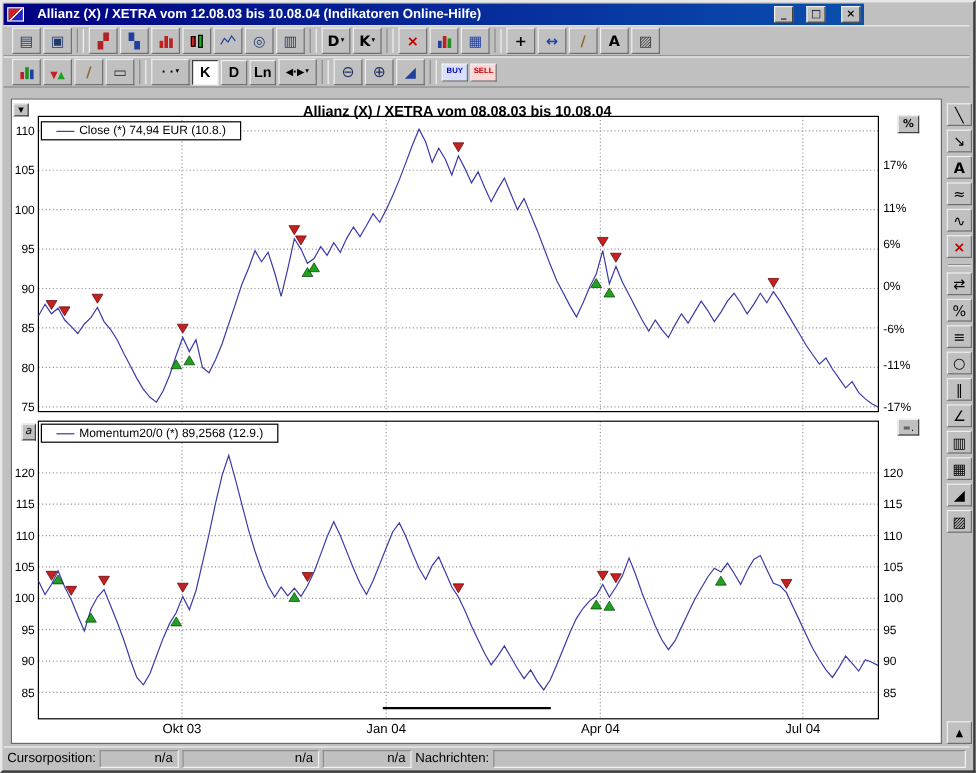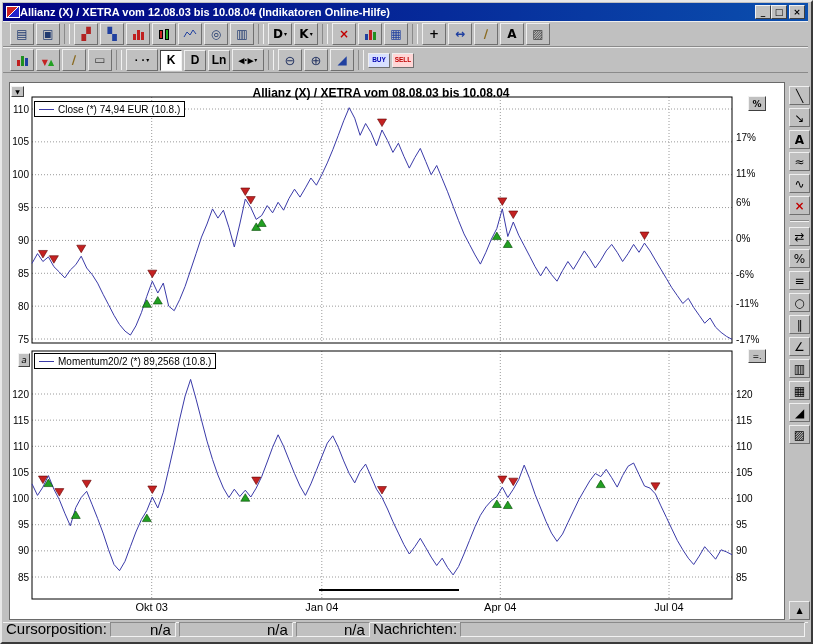--- a/index.html
+++ b/index.html
@@ -1,19 +1,19 @@
 <!DOCTYPE html>
 <html><head>
 <meta charset="utf-8">
 <style>
   *{box-sizing:border-box;margin:0;padding:0}
   html,body{width:813px;height:644px}
   body{position:relative;overflow:hidden;background:#c0c0c0;font-family:"Liberation Sans",sans-serif;color:#000}
   .window{position:absolute;inset:0;background:#c0c0c0;border:2px solid;border-color:#e8e8e8 #3a3a3a #3a3a3a #e8e8e8}
-  .titlebar{position:absolute;left:1px;top:1px;width:805px;height:18px;background:linear-gradient(90deg,#000082,#0b4fae);display:flex;align-items:center;gap:0;padding:4px 3px}
+  .titlebar{position:absolute;left:1px;top:1px;width:717px;height:18px;background:linear-gradient(90deg,#000082,#0b4fae);display:flex;align-items:center;gap:11px;padding:4px 3px}
   .appicon{width:14px;height:12px;border:1px solid #fff;background:linear-gradient(135deg,#c22 48%,#fff 48%,#fff 54%,#22c 54%)}
   .title-text{flex:1;color:#fff;font-size:11px;font-weight:bold;white-space:nowrap;overflow:hidden}
   .winbtn{width:16px;height:14px;background:#c0c0c0;border:1px solid;border-color:#f2f2f2 #404040 #404040 #f2f2f2;font:bold 9px "DejaVu Sans",sans-serif;display:flex;align-items:center;justify-content:center}
   .winbtn.close{margin-left:2px}
   .tbar{position:absolute;left:1px;width:805px;height:26px;background:#c0c0c0;display:flex;align-items:center;padding-left:7px;gap:2px;border-top:1px solid #eee;border-bottom:1px solid #8a8a8a}
   #tbar1{top:19px}#tbar2{top:45px}
   .tb{width:24px;height:22px;background:#c0c0c0;border:1px solid;border-color:#efefef #6f6f6f #6f6f6f #efefef;display:flex;align-items:center;justify-content:center;gap:1px}
   .glyph{font-family:"DejaVu Sans","Liberation Sans",sans-serif;font-size:12px;line-height:1}
   .arr{font-family:"DejaVu Sans",sans-serif;font-size:6px;line-height:1}
   .lbl{font-size:11px;font-weight:bold;line-height:1}
@@ -27,33 +27,33 @@
   .pressed{border-color:#404040 #f2f2f2 #f2f2f2 #404040;background:#fff}
   .wide{width:32px}
   .mini{width:22px;height:15px}
   .mini .lbl{font-size:6.5px;letter-spacing:0}
   .mini.buy{background:#d8e0ff}.mini.buy .lbl{color:#0000b4}
   .mini.sell{background:#ffd6d6}.mini.sell .lbl{color:#c00000}
   .chartbox{position:absolute;left:7px;top:80px;width:776px;height:538px;background:#fff;border:1px solid #6a6a6a}
   .chartbox svg{position:absolute;left:0}
   #chart1{top:2px}#chart2{top:264px}
   .chart-title{position:absolute;left:20px;top:3px;width:702px;text-align:center;font-size:12px;font-weight:bold}
-  .legend{position:absolute;height:16px;background:#fff;border:1px solid #000;display:flex;align-items:center;gap:4px;padding:0 4px;font-size:10px;white-space:nowrap;z-index:3}
+  .legend{position:absolute;height:16px;background:#fff;border:1px solid #000;display:flex;align-items:center;gap:4px;padding:0 12px;font-size:10px;white-space:nowrap;z-index:3}
   #legend1{left:24px;top:18px}#legend2{left:24px;top:270px}
   .lswatch{width:15px;border-top:1px solid #3a3aa8}
   .panebtn{position:absolute;background:#c0c0c0;border:1px solid;border-color:#f2f2f2 #404040 #404040 #f2f2f2;display:flex;align-items:center;justify-content:center;font-family:"DejaVu Sans","Liberation Sans",sans-serif;z-index:4}
   #collapseBtn{left:1px;top:3px;width:13px;height:11px;font-size:6px}
   #paneABtn{left:8px;top:270px;width:12px;height:14px;font-size:9px;font-style:italic}
   #pctBtn{left:738px;top:13px;width:18px;height:15px;font-size:9px;font-weight:bold}
   #scaleBtn{left:738px;top:266px;width:18px;height:14px;font-size:8px}
   .sidebar{position:absolute;left:786px;top:80px;width:23px;height:538px;display:flex;flex-direction:column;align-items:center;gap:3px;padding-top:4px}
   .sb{width:21px;height:19px;background:#c0c0c0;border:1px solid;border-color:#efefef #6f6f6f #6f6f6f #efefef;display:flex;align-items:center;justify-content:center;font-family:"DejaVu Sans","Liberation Sans",sans-serif;font-size:11px;line-height:1}
   .ssep{width:19px;height:2px;border-top:1px solid #8a8a8a;border-bottom:1px solid #f2f2f2;margin:2px 0}
   .spacer{flex:1}
-  .statusbar{position:absolute;left:1px;top:620px;width:805px;height:19px;background:#c0c0c0;border-top:1px solid #f2f2f2;display:flex;align-items:flex-end;gap:3px;padding:4px 3px;font-size:15px}
+  .statusbar{position:absolute;left:1px;top:620px;width:805px;height:19px;background:#c0c0c0;border-top:1px solid #f2f2f2;display:flex;align-items:center;gap:3px;padding:4px 3px;font-size:11px}
   .sfield{height:15px;background:#c0c0c0;border:1px solid;border-color:#8a8a8a #f2f2f2 #f2f2f2 #8a8a8a;display:flex;align-items:center;justify-content:flex-end;padding:0 4px}
   #sf1{width:66px}#sf2{width:114px}#sf3{width:74px}#sf4{flex:1}
   svg text{font-family:"Liberation Sans",sans-serif;fill:#000}
 </style>
 </head>
 <body>
 
 <div class="window">
 
   <div class="titlebar">
@@ -297,21 +297,21 @@
         <polygon points="498.75,131.16000000000003 507.75,131.16000000000003 503.25,138.66000000000003" fill="#c42222" stroke="#600000" stroke-width="0.6"></polygon>
         <polygon points="586.25,140.61142857142858 595.25,140.61142857142858 590.75,133.11142857142858" fill="#22a022" stroke="#004400" stroke-width="0.6"></polygon>
         <polygon points="640.9375,135.86571428571426 649.9375,135.86571428571426 645.4375,143.36571428571426" fill="#c42222" stroke="#600000" stroke-width="0.6"></polygon>
       </svg>
     <div class="legend" id="legend1">
       <span class="lswatch"></span>
       <span>Close (*) 74,94 EUR (10.8.)</span>
     </div>
     <div class="legend" id="legend2">
       <span class="lswatch"></span>
-      <span>Momentum20/2 (*) 89,2568 (10.8.)</span>
+      <span>Momentum20/0 (*) 89,2568 (12.9.)</span>
     </div>
     <button class="panebtn" id="collapseBtn">▼</button>
     <button class="panebtn" id="paneABtn">a</button>
     <button class="panebtn" id="pctBtn">%</button>
     <button class="panebtn" id="scaleBtn">=.</button>
   </div>
 
   <div class="sidebar">
       <button class="sb">
         <span class="glyph" style="color: rgb(0, 0, 0);">╲</span>

